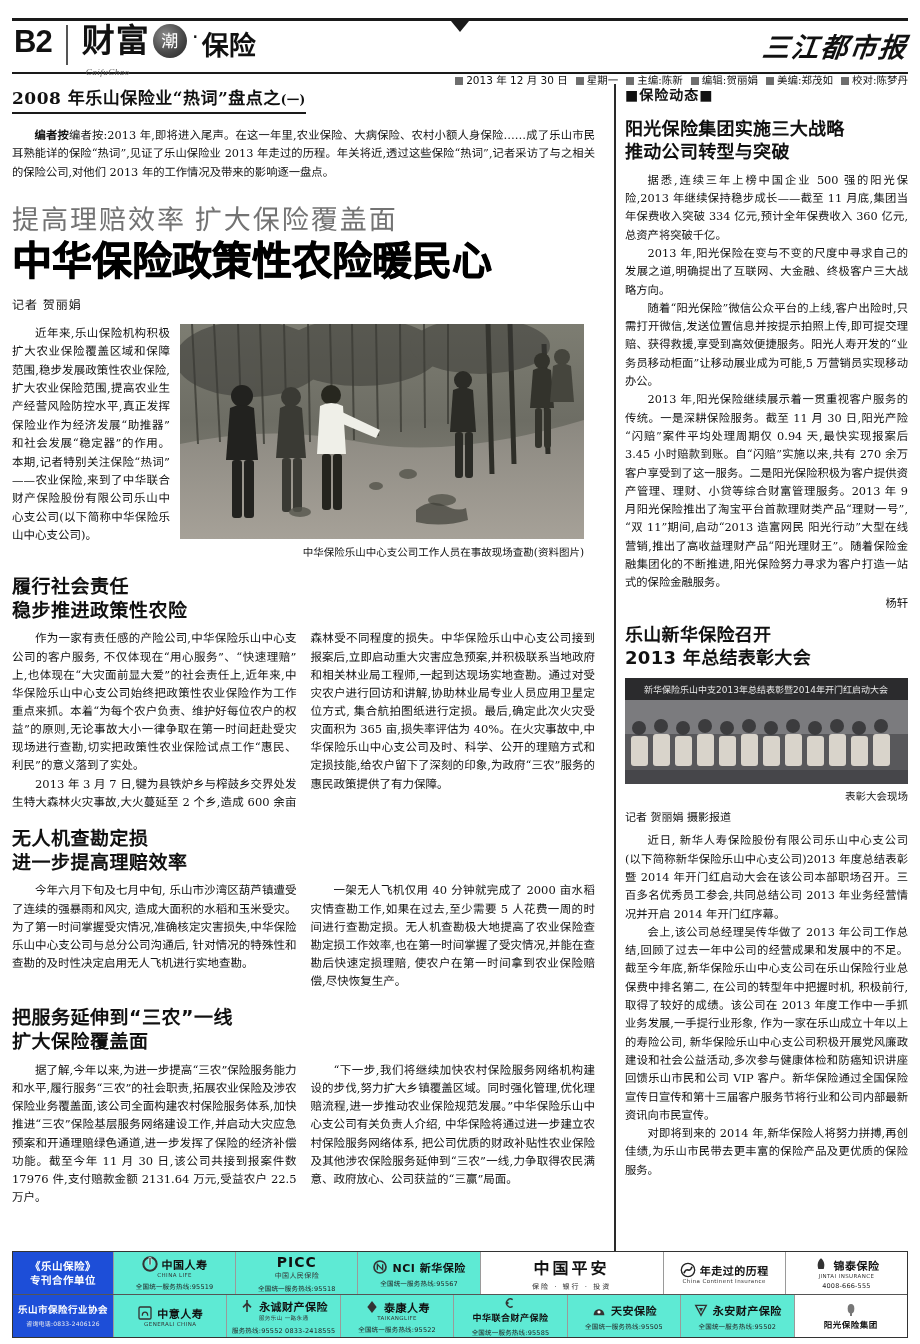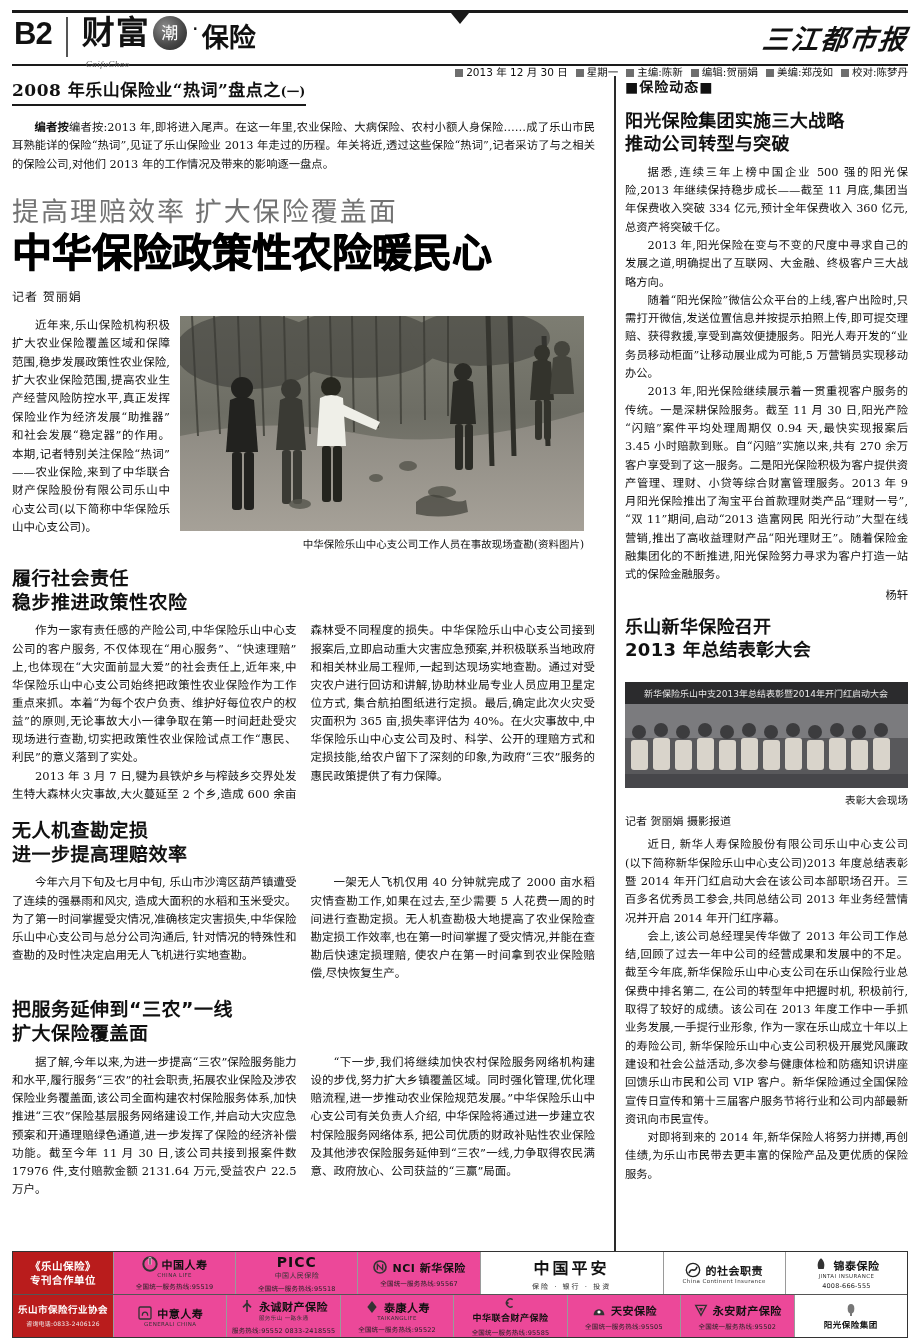--- a/index.html
+++ b/index.html
@@ -4,21 +4,21 @@
 <title>三江都市报 B2 财富潮·保险</title>
 <style>
   html,body{margin:0;padding:0;background:#fff;}
   body{
     width:920px;height:1344px;
     font-family:"DejaVu Sans","Liberation Sans",sans-serif;
     color:#111;
     position:relative;
     overflow:hidden;
   }
-  .page{width:920px;height:1344px;position:relative;box-sizing:border-box;padding:0 12px;}
+  .page{width:920px;height:1344px;position:relative;box-sizing:border-box;padding:8px 12px;}
 
   
   .masthead{position:relative;height:62px;}
   .mast-rule{position:absolute;left:0;right:0;top:10px;height:3px;background:#1a1a1a;}
   .mast-rule:after{
     content:"";position:absolute;left:50%;top:3px;margin-left:-9px;
     border-left:9px solid transparent;border-right:9px solid transparent;
     border-top:11px solid #1a1a1a;
   }
   .mast-inner{position:absolute;left:0;right:0;top:16px;height:46px;display:flex;align-items:flex-start;}
@@ -119,47 +119,47 @@
     font-size:14px;font-weight:bold;font-family:"DejaVu Sans",sans-serif;letter-spacing:1px;
   }
   .rail-head{
     font-size:18px;font-weight:bold;line-height:1.3;margin-top:13px;
     font-family:"DejaVu Sans",sans-serif;letter-spacing:.3px;
   }
   .rail-body{font-size:11.3px;line-height:1.62;text-align:justify;margin-top:8px;
     font-family:"DejaVu Serif","Liberation Serif",serif;}
   .rail-body p{margin:0;text-indent:2em;}
   .sign{text-align:right;font-size:11.3px;font-family:"DejaVu Serif",serif;margin-top:1px;}
-  .rail-photo{width:283px;height:106px;margin-top:21px;background:#f0abfc;position:relative;overflow:hidden;}
+  .rail-photo{width:283px;height:106px;margin-top:9px;background:#f0abfc;position:relative;overflow:hidden;}
   .rail-photo svg{display:block;width:100%;height:100%;}
   .rail-cap{font-size:10.5px;text-align:right;margin-top:4px;font-family:"DejaVu Serif",serif;}
   .rail-reporter{font-size:11px;text-align:left;font-family:"DejaVu Serif",serif;margin-top:5px;}
 
   
   .contact-box{
     border:1.5px solid #222;margin-top:12px;padding:8px 10px 9px 10px;
     font-family:"DejaVu Serif","Liberation Serif",serif;
   }
   .contact-title{font-size:14px;font-weight:bold;letter-spacing:2px;
     font-family:"DejaVu Serif",serif;margin-bottom:4px;}
   .contact-title .nm{margin-left:20px;}
   .contact-line{font-size:11px;line-height:1.55;letter-spacing:.3px;}
 
   
   .adzone{position:absolute;left:12px;right:12px;bottom:6px;border:1.5px solid #333;}
   .adrow{display:flex;height:42px;}
   .adrow.first{border-bottom:1px solid #555;}
   .adcell{
     flex:1;border-right:1px solid #9a9a9a;display:flex;flex-direction:column;
-    align-items:center;justify-content:center;background:#ec4899;
+    align-items:center;justify-content:center;background:#5eead4;
     font-family:"DejaVu Sans",sans-serif;text-align:center;position:relative;
   }
   .adcell:last-child{border-right:0;}
   .adcell.white{background:#fff;}
-  .adcell.dark{background:#b91c1c;color:#fff;}
+  .adcell.dark{background:#1d4ed8;color:#fff;}
   .ad-brandline{display:flex;align-items:center;gap:4px;}
   .ad-name{font-size:11px;font-weight:bold;letter-spacing:.5px;}
   .ad-name.big{font-size:16px;letter-spacing:3px;}
   .ad-en{font-size:5.5px;letter-spacing:.4px;color:#333;}
   .ad-tel{font-size:6.5px;color:#222;margin-top:3px;letter-spacing:.2px;}
   .ad-mark{width:16px;height:16px;flex:0 0 16px;}
   .adcell.dark .ad-name{font-size:10.5px;line-height:1.35;}
   .adcell.dark .ad-tel{color:#eee;font-size:6px;}
   .ad-sub{font-size:7px;letter-spacing:2px;margin-top:2px;color:#222;}
 </style>
@@ -438,21 +438,21 @@
       <div class="adcell white" style="flex:1.5">
         <div class="ad-name big">中国平安</div>
         <div class="ad-sub">保险 · 银行 · 投资</div>
       </div>
       <div class="adcell white">
         <div class="ad-brandline">
           <svg class="ad-mark" viewBox="0 0 24 24">
               <circle cx="12" cy="12" r="10" fill="none" stroke="#222" stroke-width="2"></circle>
               <path d="M6,17 C10,5 14,19 18,7" fill="none" stroke="#222" stroke-width="2.5"></path>
             </svg>
-          <span class="ad-name">的社会职责</span>
+          <span class="ad-name">年走过的历程</span>
         </div>
         <div class="ad-en">China Continent Insurance</div>
       </div>
       <div class="adcell white">
         <div class="ad-brandline">
           <svg class="ad-mark" viewBox="0 0 24 24">
               <path d="M12,2 C7,6 6,12 8,18 L16,18 C18,12 17,6 12,2 Z" fill="#333"></path>
             </svg>
           <span class="ad-name">锦泰保险</span>
         </div>

